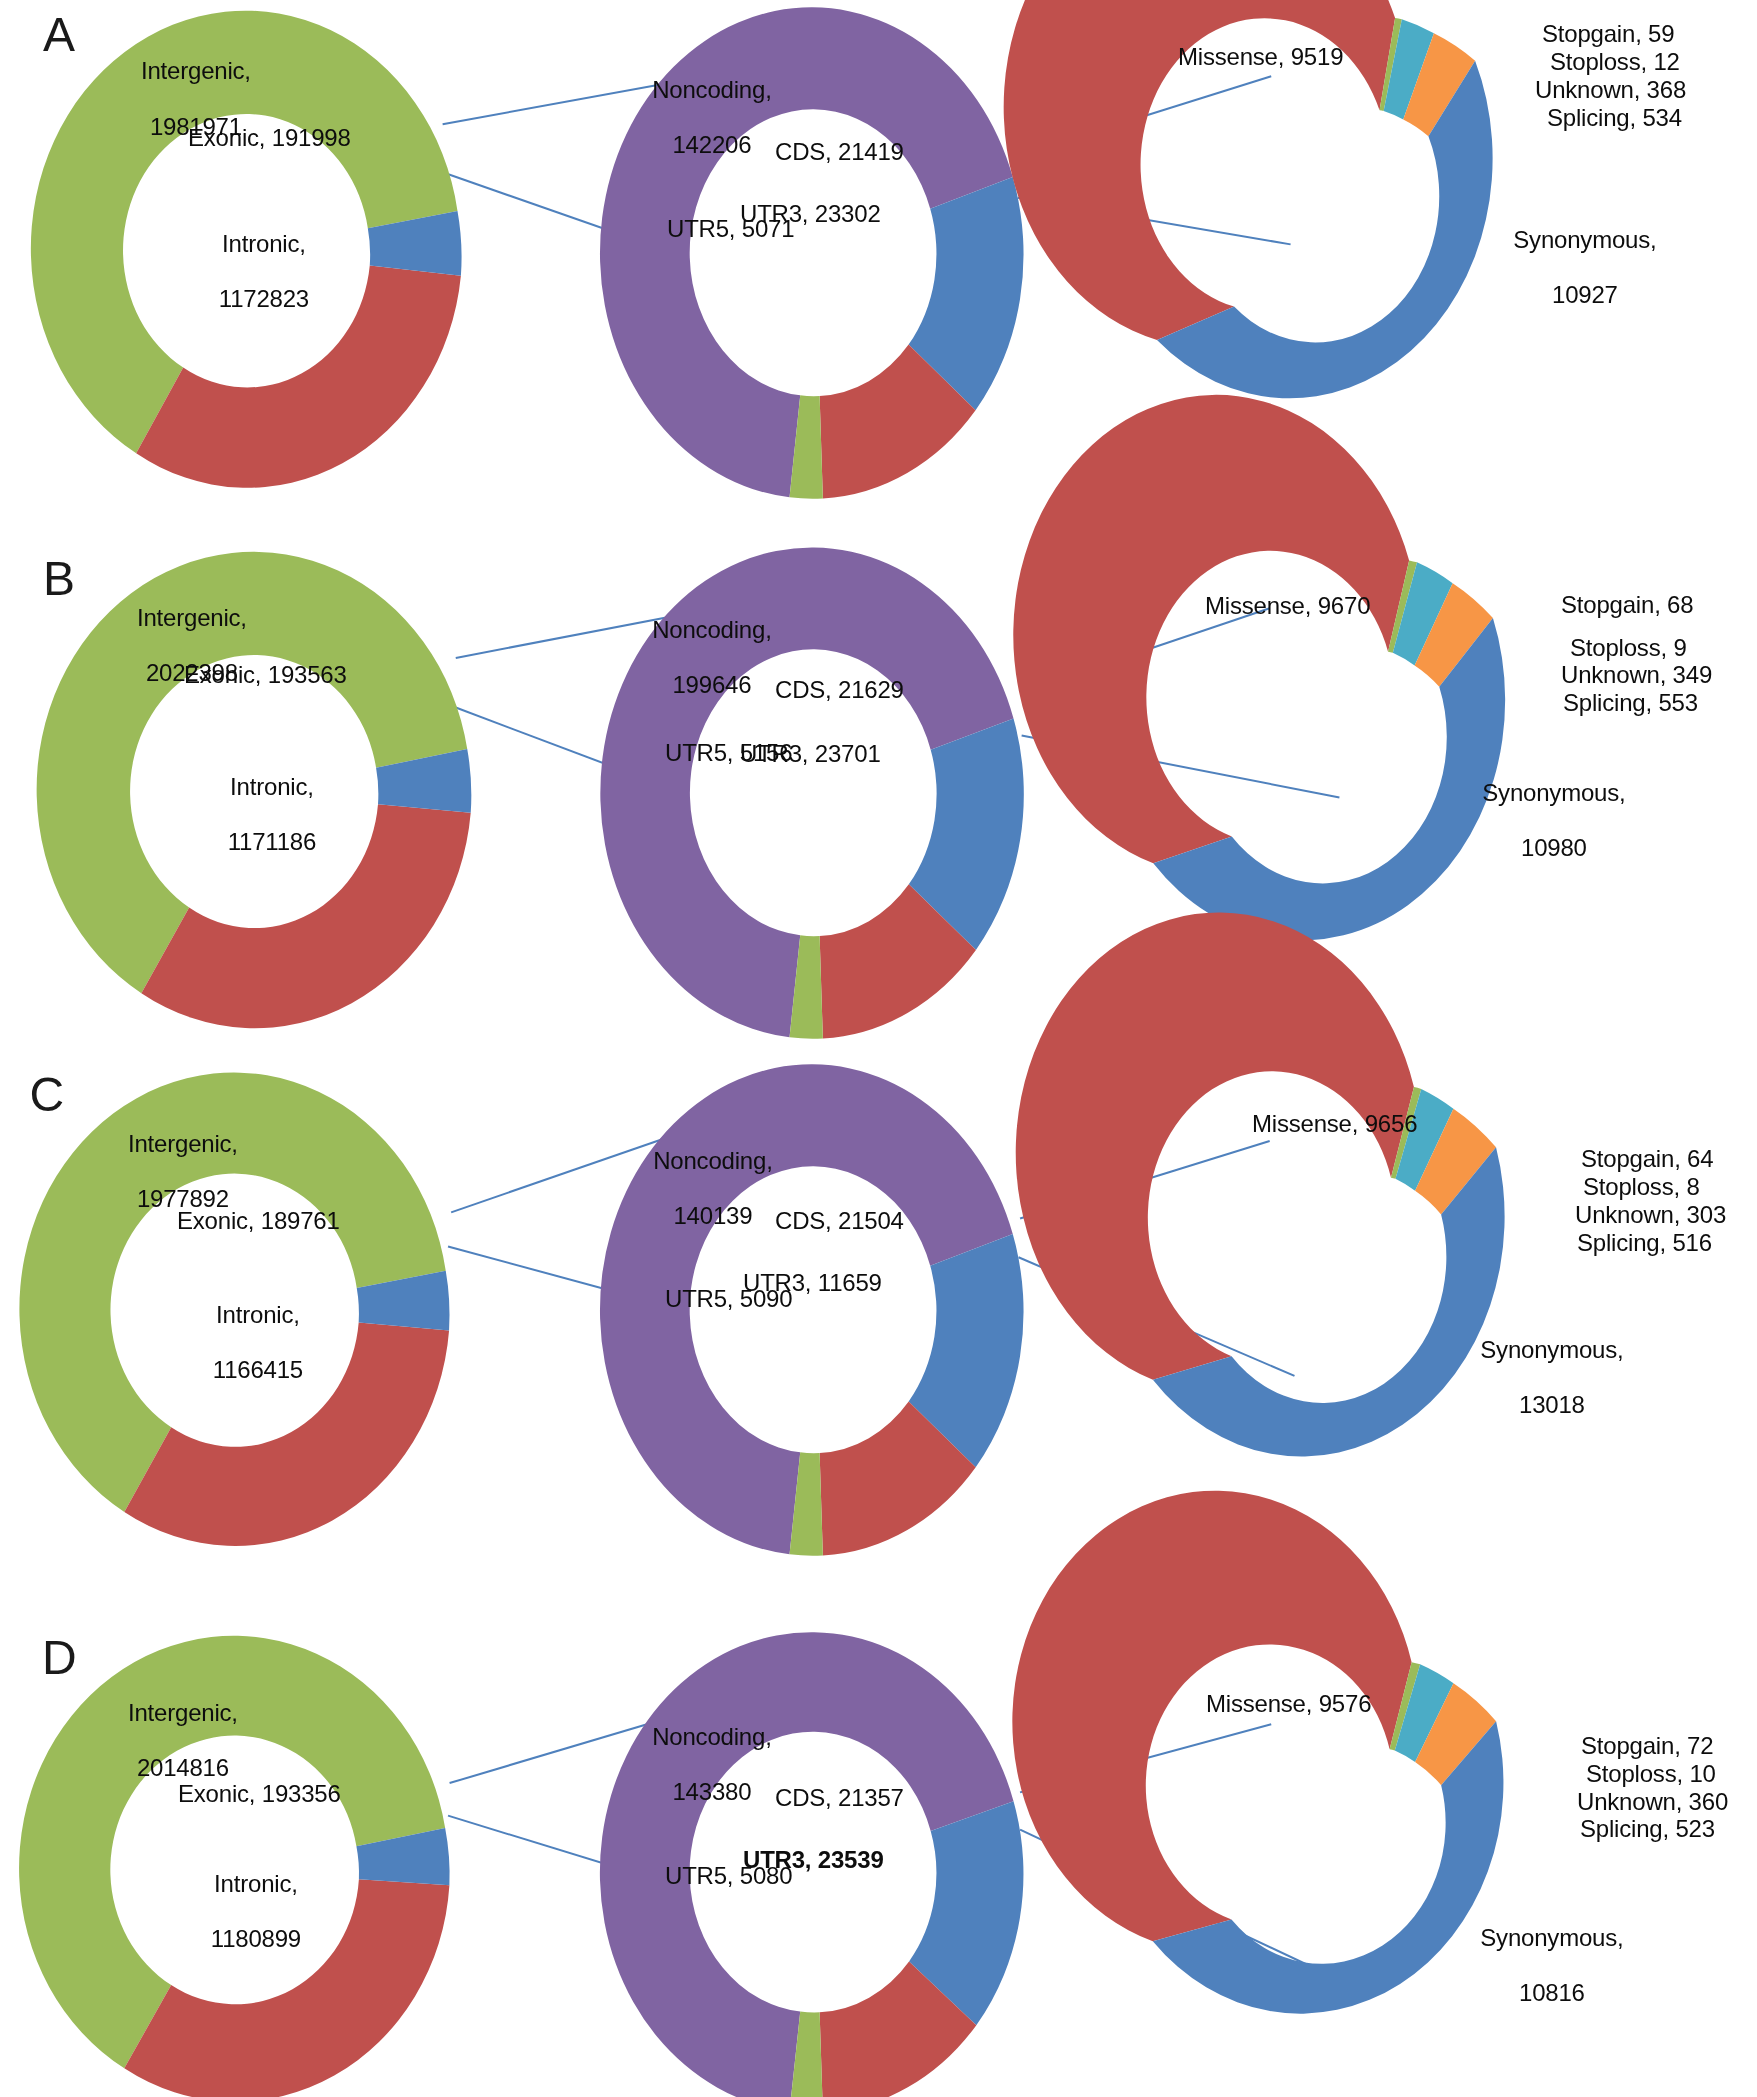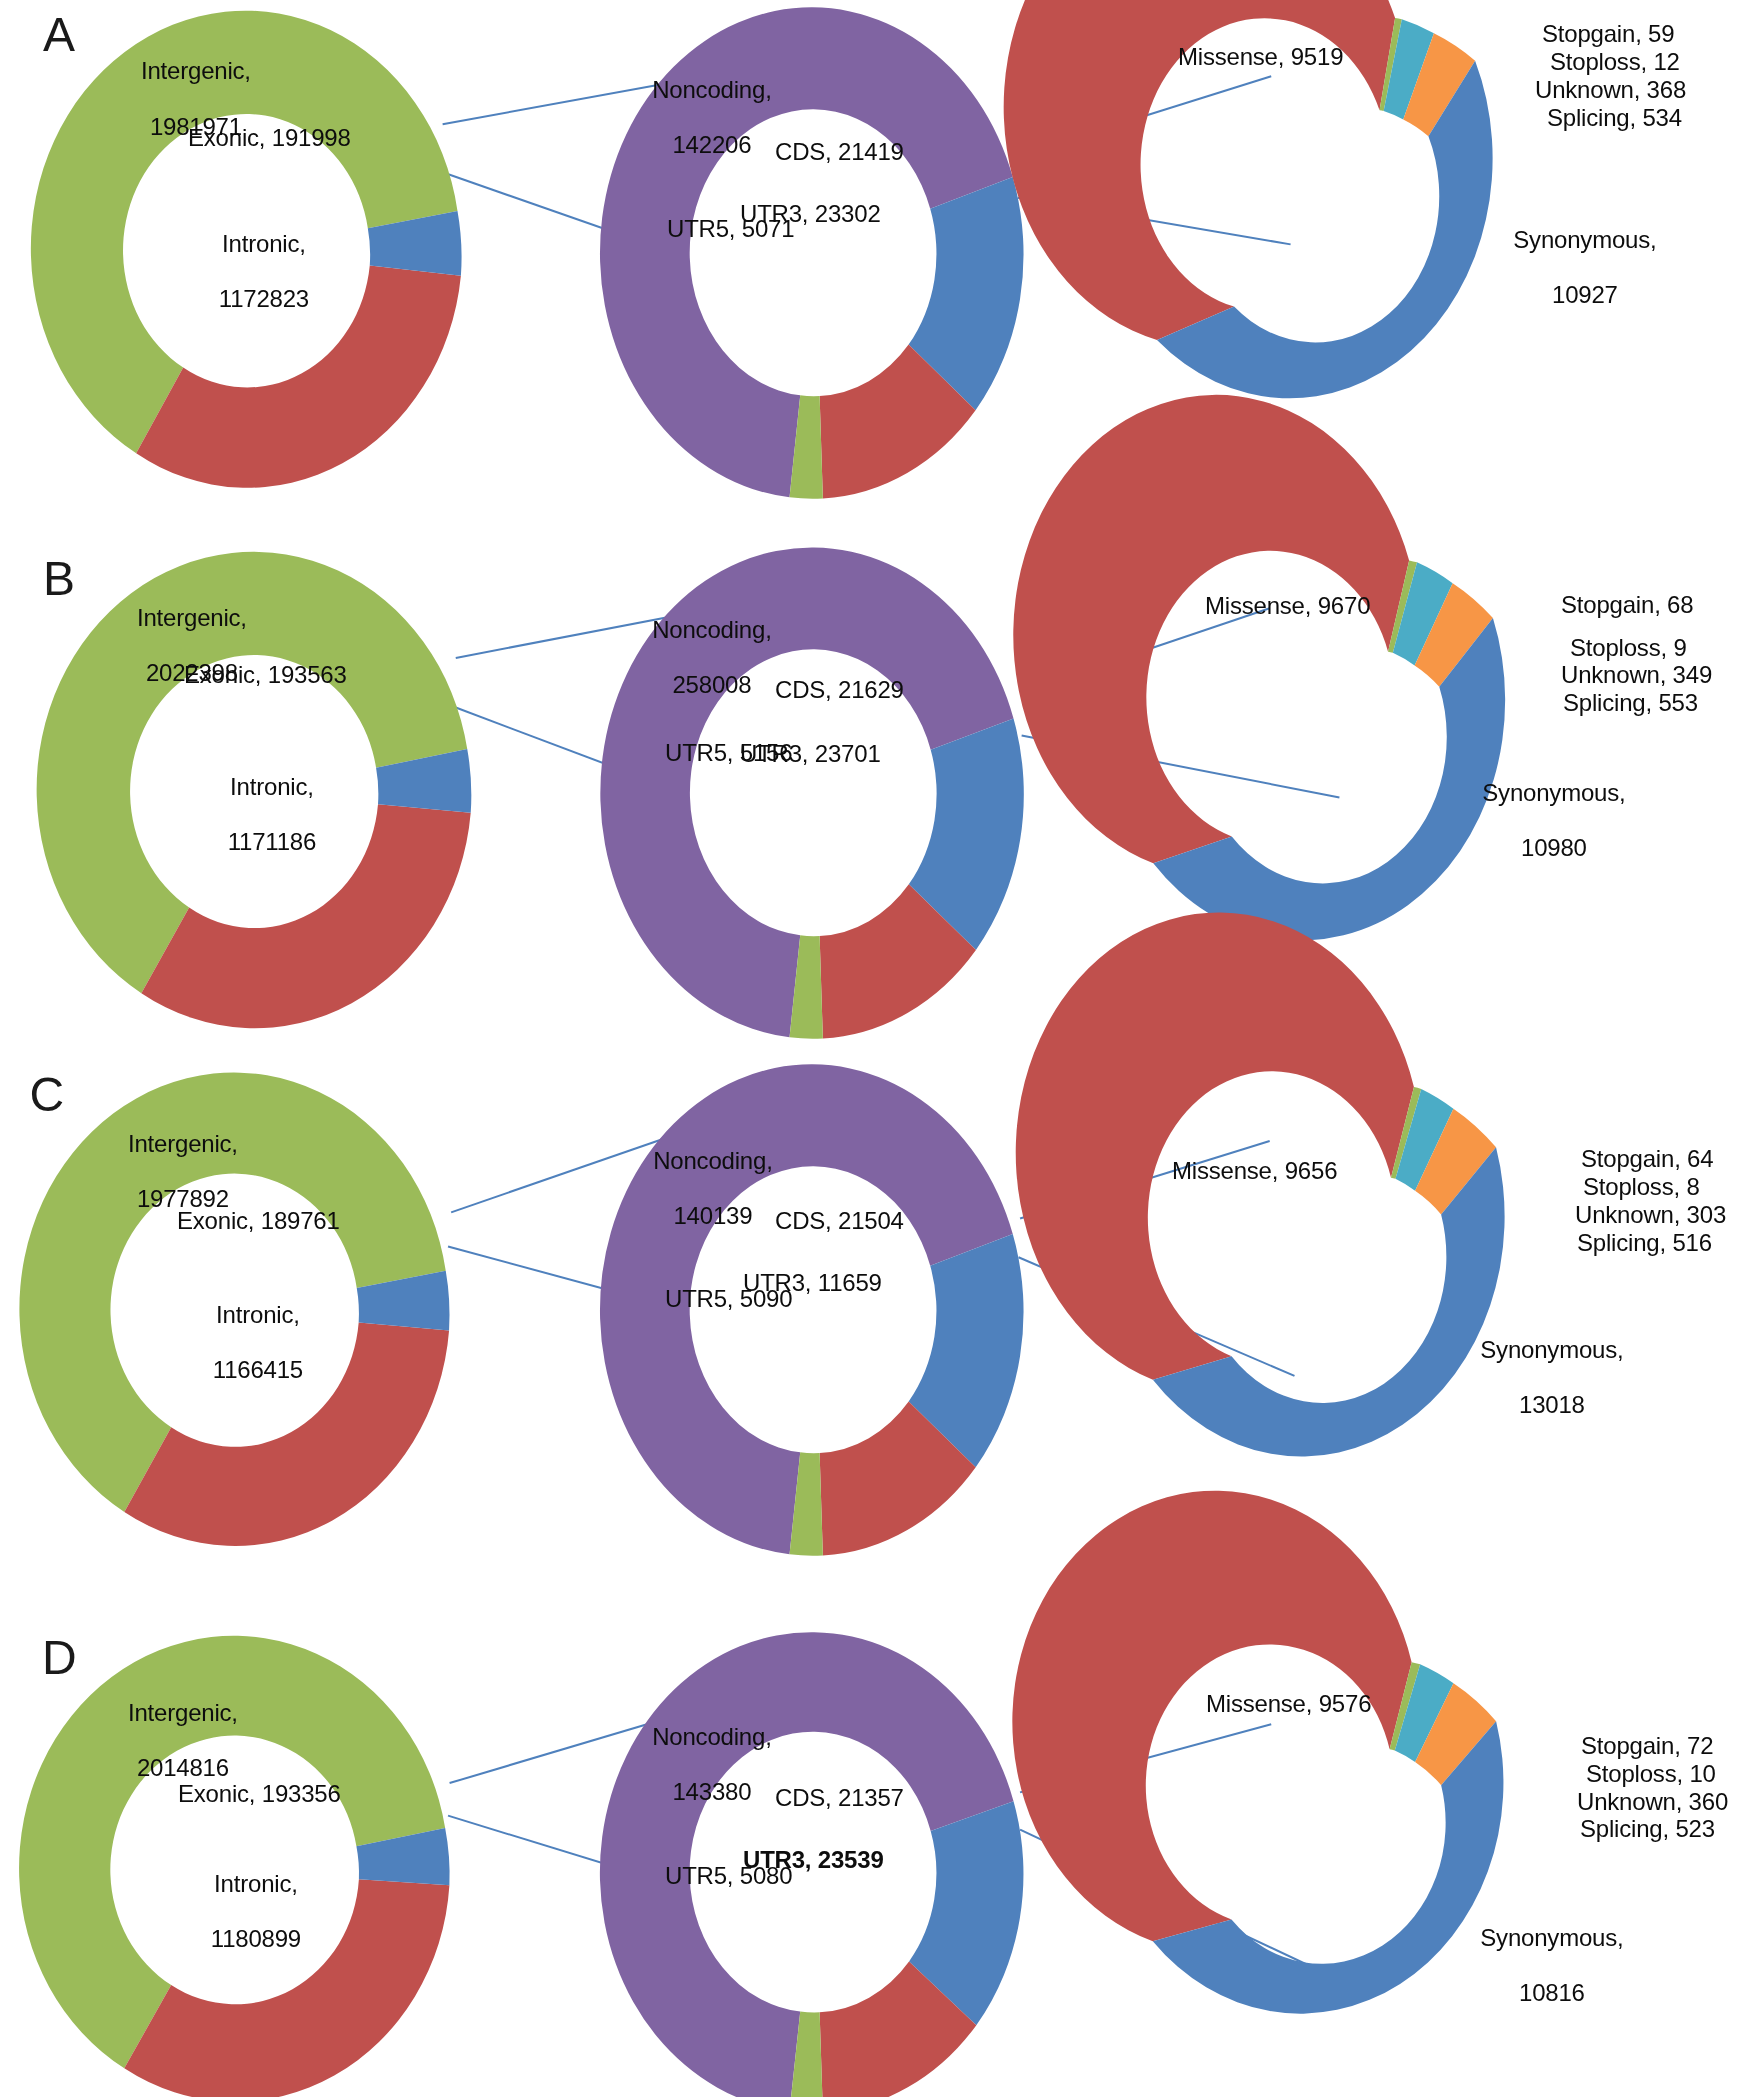--- a/index.html
+++ b/index.html
@@ -180,21 +180,21 @@
           <path fill="#8064A2" d="M 256.0,-96.0 A 273,317 0 1 0 -33.0,315.3 L -19.2,183.6 A 159,185 0 1 1 149.1,-55.9 Z"></path>
           <path fill="#4F81BD" d="M 256.0,-96.0 A 273,317 0 0 1 207.5,202.5 L 120.9,117.9 A 159,185 0 0 0 149.1,-55.9 Z"></path>
           <path fill="#C0504D" d="M 207.5,202.5 A 273,317 0 0 1 10.0,316.8 L 5.8,184.5 A 159,185 0 0 0 120.9,117.9 Z"></path>
           <path fill="#9BBB59" d="M 10.0,316.8 A 273,317 0 0 1 -33.0,315.3 L -19.2,183.6 A 159,185 0 0 0 5.8,184.5 Z"></path>
         </g>
       </svg>
     </div>
 
     <div class="lbl ctr" style="left:588px; top:45px; width:209px;">
       <span>Noncoding,</span><br>
-      <span>258008</span>
+      <span>199646</span>
     </div>
     <div class="lbl" style="left:775px; top:133px;">CDS, 21629</div>
     <div class="lbl" style="left:740px; top:197px;">UTR3, 23701</div>
     <div class="lbl" style="left:665px; top:196px;">UTR5, 5156</div>
 
     <div class="donut" style="left:1152px; top:4.7px;">
       <svg width="434" height="488" viewBox="0 0 560 630">
         <g transform="translate(262,318)">
           <path fill="#C0504D" d="M 69.8,-302.0 A 262,310 0 1 0 -260.5,89.0 L -159.1,54.3 A 160,189 0 1 1 42.6,-184.2 Z"></path>
           <path fill="#9BBB59" d="M 69.8,-302.0 A 262,310 0 0 1 80.0,-299.5 L 48.8,-182.7 A 160,189 0 0 0 42.6,-184.2 Z"></path>
@@ -270,21 +270,21 @@
         <g transform="translate(262,318)">
           <path fill="#C0504D" d="M 76.0,-299.8 A 262,310 0 1 0 -261.0,78.0 L -159.4,47.6 A 160,189 0 1 1 46.4,-182.8 Z"></path>
           <path fill="#9BBB59" d="M 76.0,-299.8 A 262,310 0 0 1 85.5,-297.5 L 52.2,-181.4 A 160,189 0 0 0 46.4,-182.8 Z"></path>
           <path fill="#4BACC6" d="M 85.5,-297.5 A 262,310 0 0 1 127.0,-272.0 L 77.5,-165.9 A 160,189 0 0 0 52.2,-181.4 Z"></path>
           <path fill="#F79646" d="M 127.0,-272.0 A 262,310 0 0 1 182.0,-222.0 L 111.1,-135.4 A 160,189 0 0 0 77.5,-165.9 Z"></path>
           <path fill="#4F81BD" d="M 182.0,-222.0 A 262,310 0 0 1 -261.0,78.0 L -159.4,47.6 A 160,189 0 0 0 111.1,-135.4 Z"></path>
         </g>
       </svg>
     </div>
 
-    <div class="lbl" style="left:1172px; top:56px;margin-top:47px;">Missense, 9656</div>
+    <div class="lbl" style="left:1252px; top:56px;">Missense, 9656</div>
     <div class="lbl right" style="left:1581px; top:91px;">Stopgain, 64</div>
     <div class="lbl right" style="left:1583px; top:119px;">Stoploss, 8</div>
     <div class="lbl right" style="left:1575px; top:147px;">Unknown, 303</div>
     <div class="lbl right" style="left:1577px; top:175px;">Splicing, 516</div>
     <div class="lbl ctr" style="left:1420px; top:254px; width:225px;">
       <span>Synonymous,</span><br>
       <span>13018</span>
     </div>
   </div>
 

